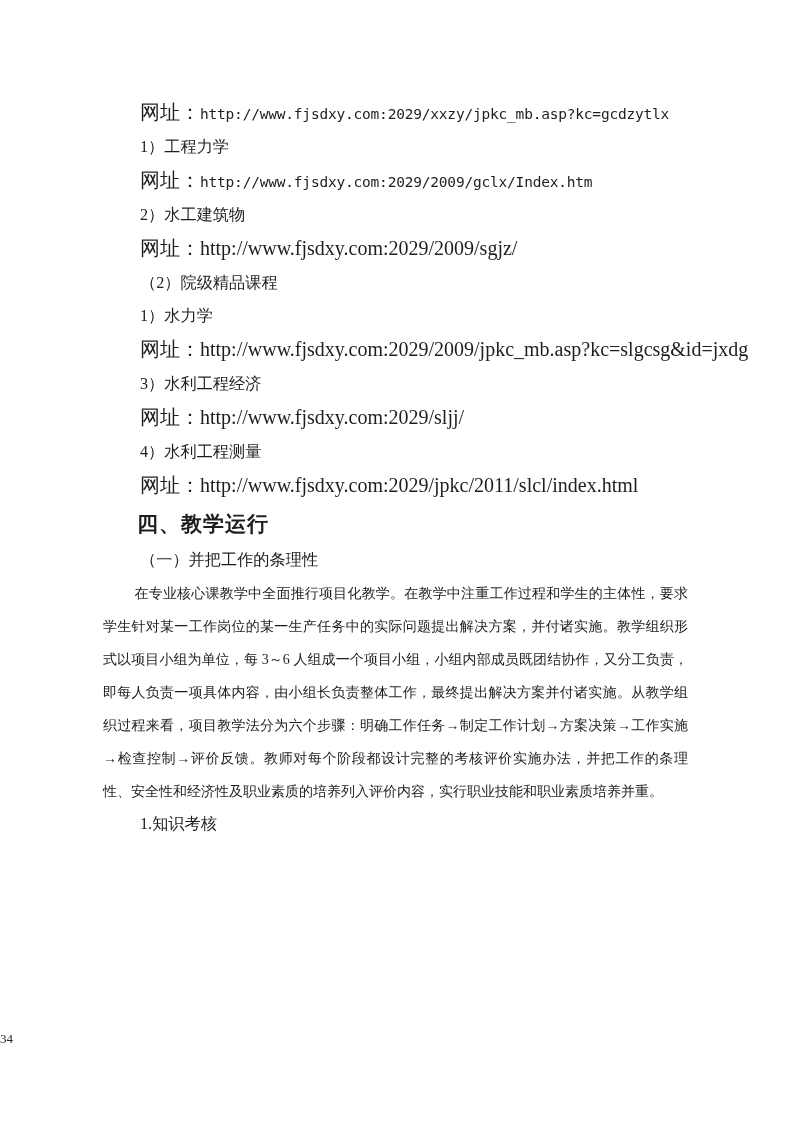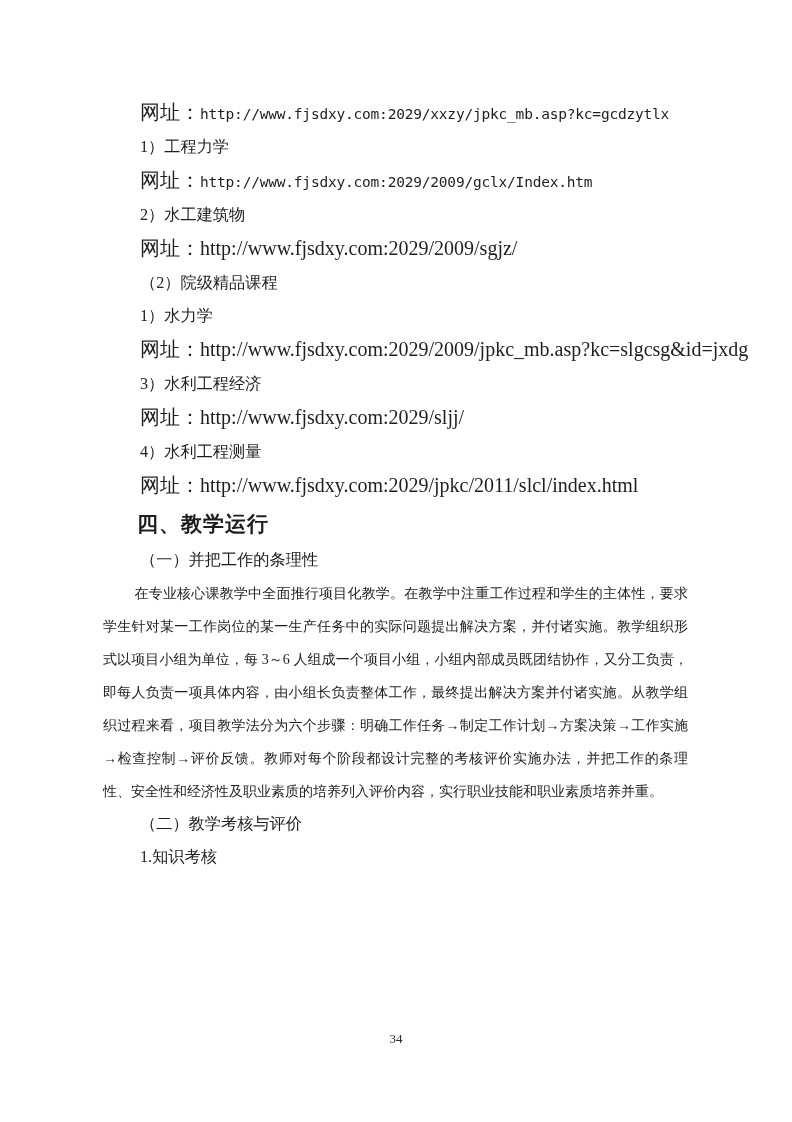--- a/index.html
+++ b/index.html
@@ -58,21 +58,20 @@
     font-size: 14px;
     text-indent: 2.25em;
     text-align: justify;
     word-break: break-all;
   }
   .page-number {
     position: absolute;
     top: 1031px;
     left: 0;
     width: 100%;
-    text-align: center;
     font-size: 13px;
     color: #2a2a2a;
   }
 </style>
 </head>
 <body>
 
 <div class="page">
 
   <p class="line url-line"><span class="label">网址：</span><span class="mono">http://www.fjsdxy.com:2029/xxzy/jpkc_mb.asp?kc=gcdzytlx</span></p>
@@ -100,19 +99,18 @@
   <p class="line">4）水利工程测量</p>
 
   <p class="line url-line"><span class="label">网址：</span><span class="times">http://www.fjsdxy.com:2029/jpkc/2011/slcl/index.html</span></p>
 
   <h2 class="heading">四、教学运行</h2>
 
   <p class="sub">（一）并把工作的条理性</p>
 
   <p class="para">在专业核心课教学中全面推行项目化教学。在教学中注重工作过程和学生的主体性，要求学生针对某一工作岗位的某一生产任务中的实际问题提出解决方案，并付诸实施。教学组织形式以项目小组为单位，每 3～6 人组成一个项目小组，小组内部成员既团结协作，又分工负责，即每人负责一项具体内容，由小组长负责整体工作，最终提出解决方案并付诸实施。从教学组织过程来看，项目教学法分为六个步骤：明确工作任务→制定工作计划→方案决策→工作实施→检查控制→评价反馈。教师对每个阶段都设计完整的考核评价实施办法，并把工作的条理性、安全性和经济性及职业素质的培养列入评价内容，实行职业技能和职业素质培养并重。</p>
 
-  <p class="sub">（二）教学考核与评价</p>
 
   <p class="sub">1.知识考核</p>
 
 </div>
 
 <div class="page-number">34</div>
 
 </body></html>

